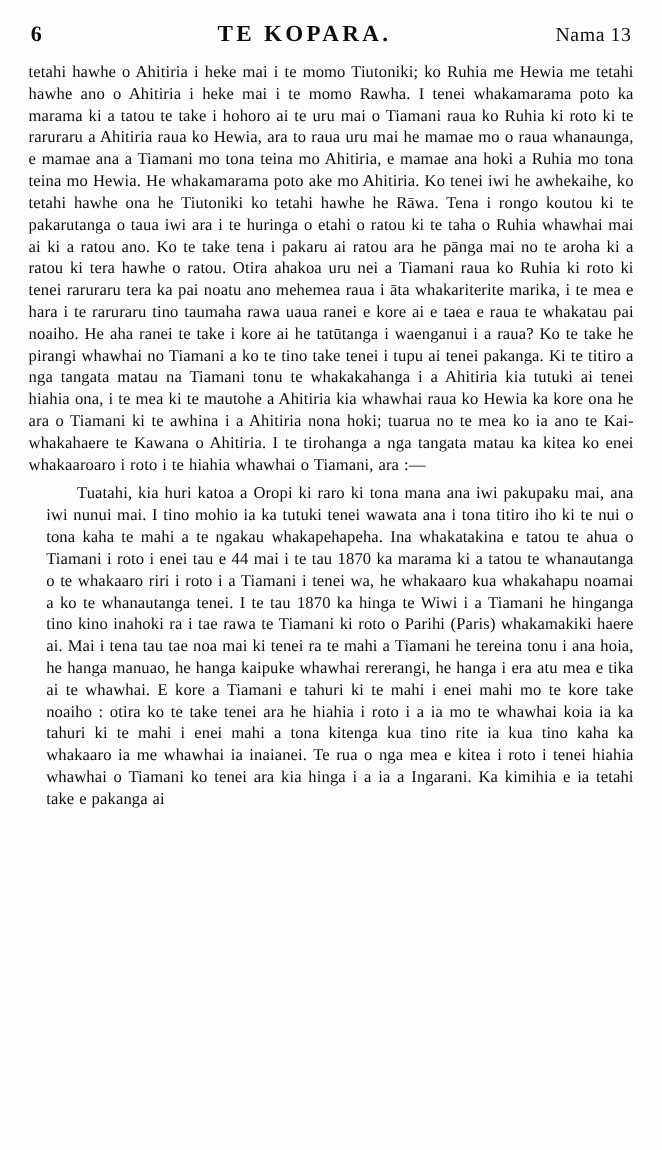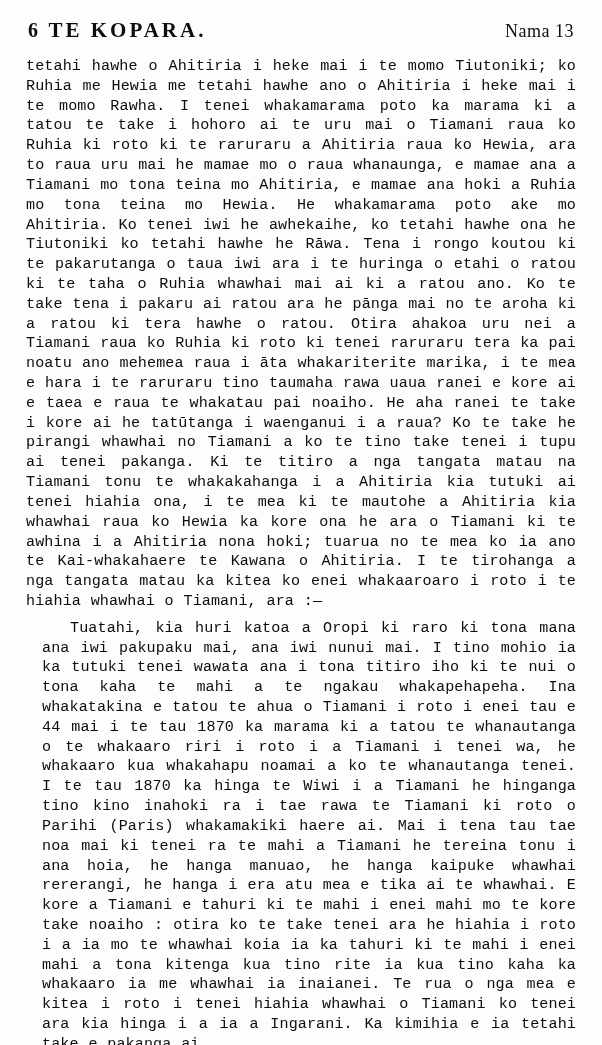--- a/index.html
+++ b/index.html
@@ -33,39 +33,39 @@
   .folio {
     font-size: 20px;
     font-weight: 700;
     letter-spacing: 0.5px;
   }
   .head-title {
     font-size: 21px;
     font-weight: 700;
     letter-spacing: 3px;
     flex: 1;
+    text-align: center;
     margin-left: 10px;
   }
   .issue {
     font-size: 18px;
     font-weight: 400;
     letter-spacing: 0.5px;
     white-space: nowrap;
     text-align: right;
   }
   .body-text p {
     margin: 0;
     font-size: 15.1px;
     line-height: 1.313;
     text-align: justify;
     text-justify: inter-word;
     letter-spacing: 0.1px;
     word-spacing: 0.6px;
     hyphens: none;
-    font-family: Liberation Mono, monospace;
   }
   .body-text p.indent {
     text-indent: 28px;
     margin-left: 16px;
   }
   .block-gap {
     height: 7px;
   }
 </style>
 </head>

